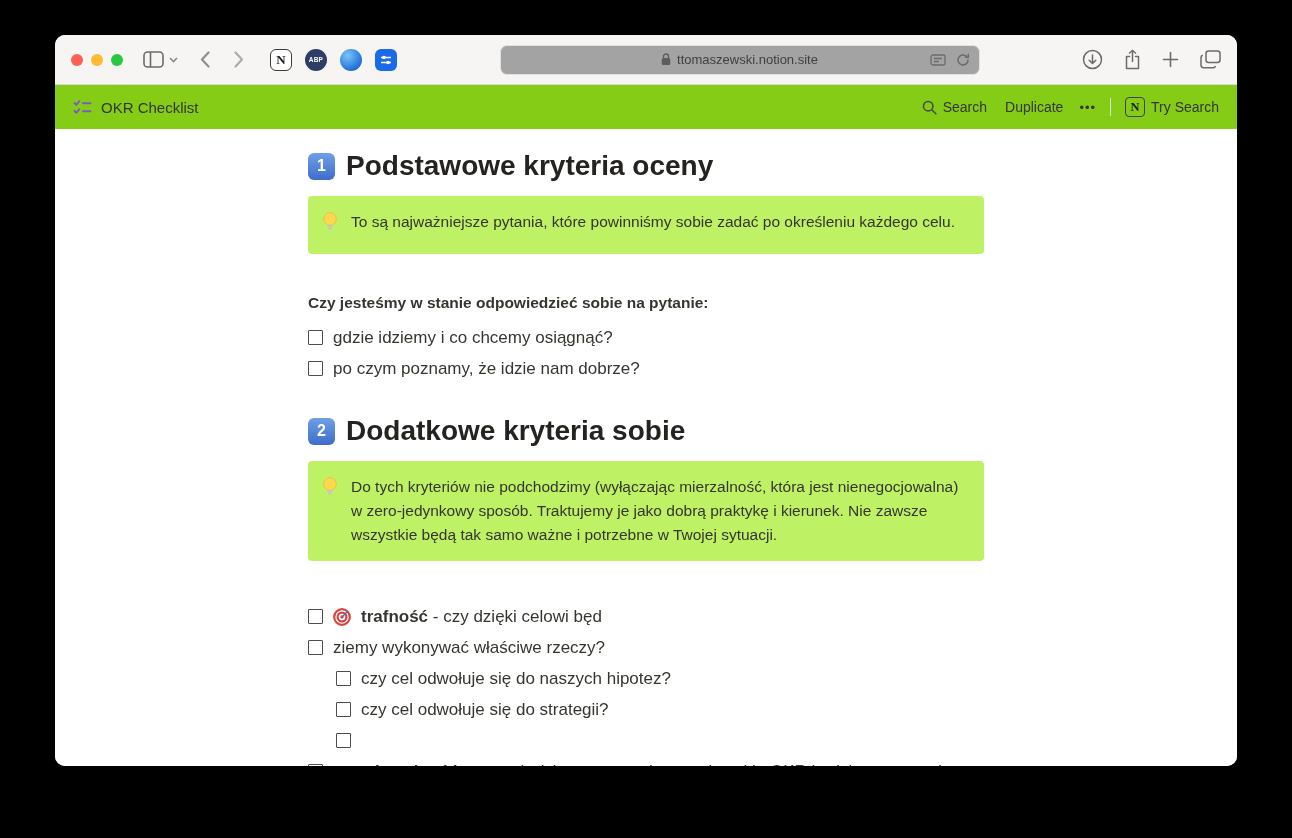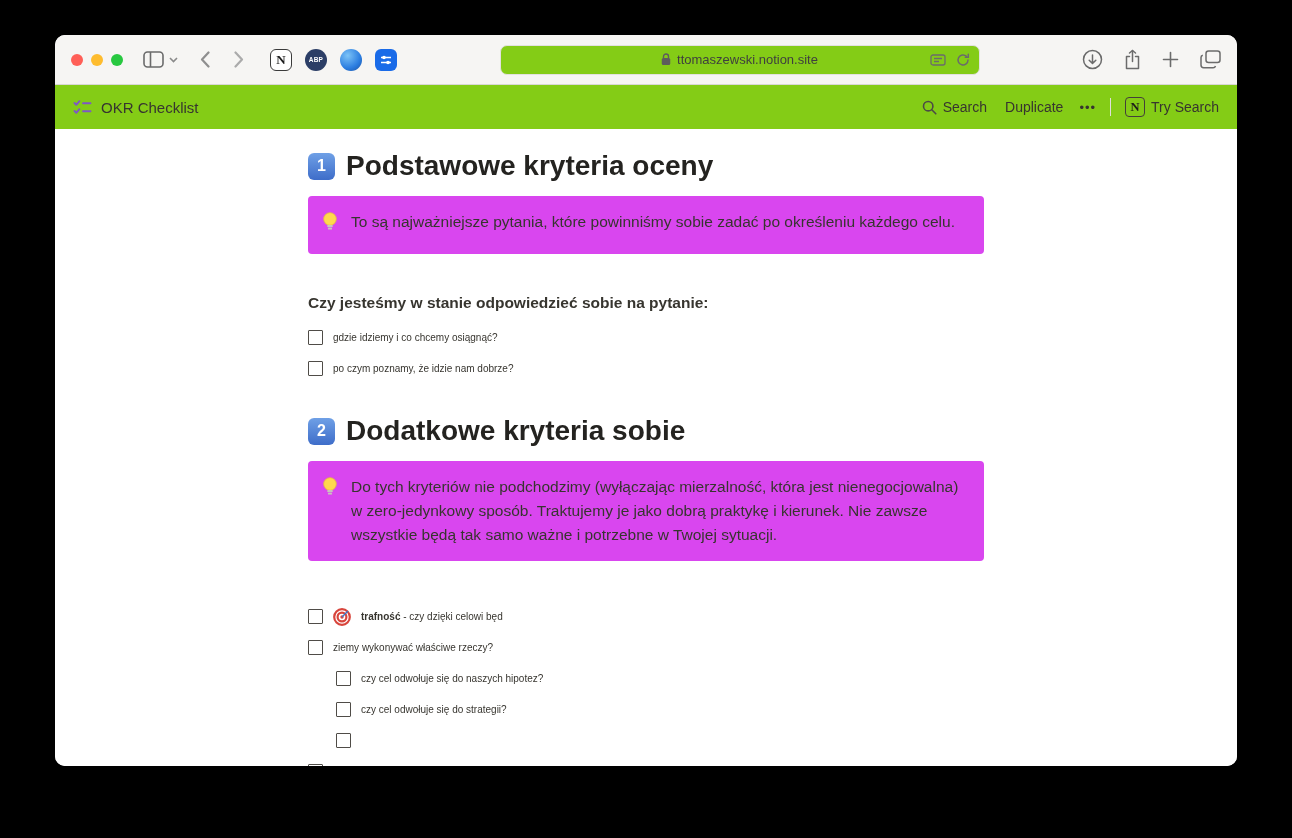--- a/index.html
+++ b/index.html
@@ -19,21 +19,21 @@
   .sidebar-group { display:flex; align-items:center; gap:5px; margin-right:22px; }
   .nav-arrows { display:flex; gap:24px; margin-right:26px; }
   .ext-group { display:flex; gap:13px; align-items:center; }
   .ext-badge { width:22px; height:22px; border-radius:6px; display:flex; align-items:center; justify-content:center; }
   .ext-notion { background:#fff; border:1.5px solid #3a3a3a; font-family:"Liberation Serif",serif;
                 font-weight:bold; font-size:13px; color:#1c1c1c; }
   .ext-abp { border-radius:50%; background:#2c3e66; color:#fff; font-size:6.5px; font-weight:bold; letter-spacing:.2px; }
   .ext-sphere { border-radius:50%; background:radial-gradient(circle at 35% 30%, #7cc3f7, #2b7de0 60%, #1b4f9e); }
   .ext-blue { background:#1a6be8; }
   .spacer { flex:1; }
-  .urlbar { width:480px; height:30px; background:#84cc16; border:1px solid #e3e1df; border-radius:7px;
+  .urlbar { width:480px; height:30px; background:#a3a3a3; border:1px solid #e3e1df; border-radius:7px;
             position:relative; display:flex; align-items:center; justify-content:center; gap:6px; }
   .urlbar-text { font-size:13px; color:#3f3f3f; }
   .urlbar-right { position:absolute; right:9px; top:0; height:100%; display:flex; align-items:center; gap:10px; }
   .right-group { display:flex; gap:21px; align-items:center; }
 
   
   .site-header { height:44px; background:#84cc16; display:flex; align-items:center; padding:0 18px; }
   .site-title-group { display:flex; align-items:center; gap:9px; }
   .site-title { font-size:15px; font-weight:500; color:#373530; }
   .hdr-right { display:flex; align-items:center; }
@@ -51,31 +51,31 @@
   .column { width:676px; margin:0 auto; padding-top:20px; color:#37352f; }
 
   h1.nh1 { font-size:28px; line-height:34px; font-weight:700; color:#242320;
            display:flex; align-items:center; gap:11px; }
   h1.second { margin-top:30px; }
   .keycap { width:27px; height:27px; flex:none; border-radius:6px;
             background:linear-gradient(180deg,#6fa0e6,#3e6dc9);
             color:#fff; font-size:16px; font-weight:700;
             display:flex; align-items:center; justify-content:center; }
 
-  .callout { margin-top:13px; background:#d946ef; border-radius:4px;
+  .callout { margin-top:13px; background:#bef264; border-radius:4px;
              padding:14px 16px 14px 12px; display:flex; gap:11px;
              font-size:15.5px; line-height:24px; color:#37352f; }
   .callout .c-icon { flex:none; padding-top:1px; }
 
   .question { margin-top:38px; font-size:15.5px; line-height:22px; font-weight:700; color:#37352f; }
 
   .todo-list { margin-top:8px; }
   .todo-list.second { margin-top:40px; }
   .todo { display:flex; align-items:center; gap:10px; min-height:31px;
-          font-size:10px; line-height:22px; color:#37352f; }
+          font-size:17px; line-height:22px; color:#37352f; }
   .todo.indent { margin-left:28px; }
   .checkbox { width:15px; height:15px; flex:none; border:1.5px solid #4f4c47; border-radius:1px; background:#fff; cursor:pointer; }
   .todo .t-emoji { flex:none; display:flex; align-items:center; }
   .todo .t-bold { font-weight:700; }
   .todo-text { white-space:pre-wrap; }
 </style>
 </head>
 <body>
 
 <div class="window">

